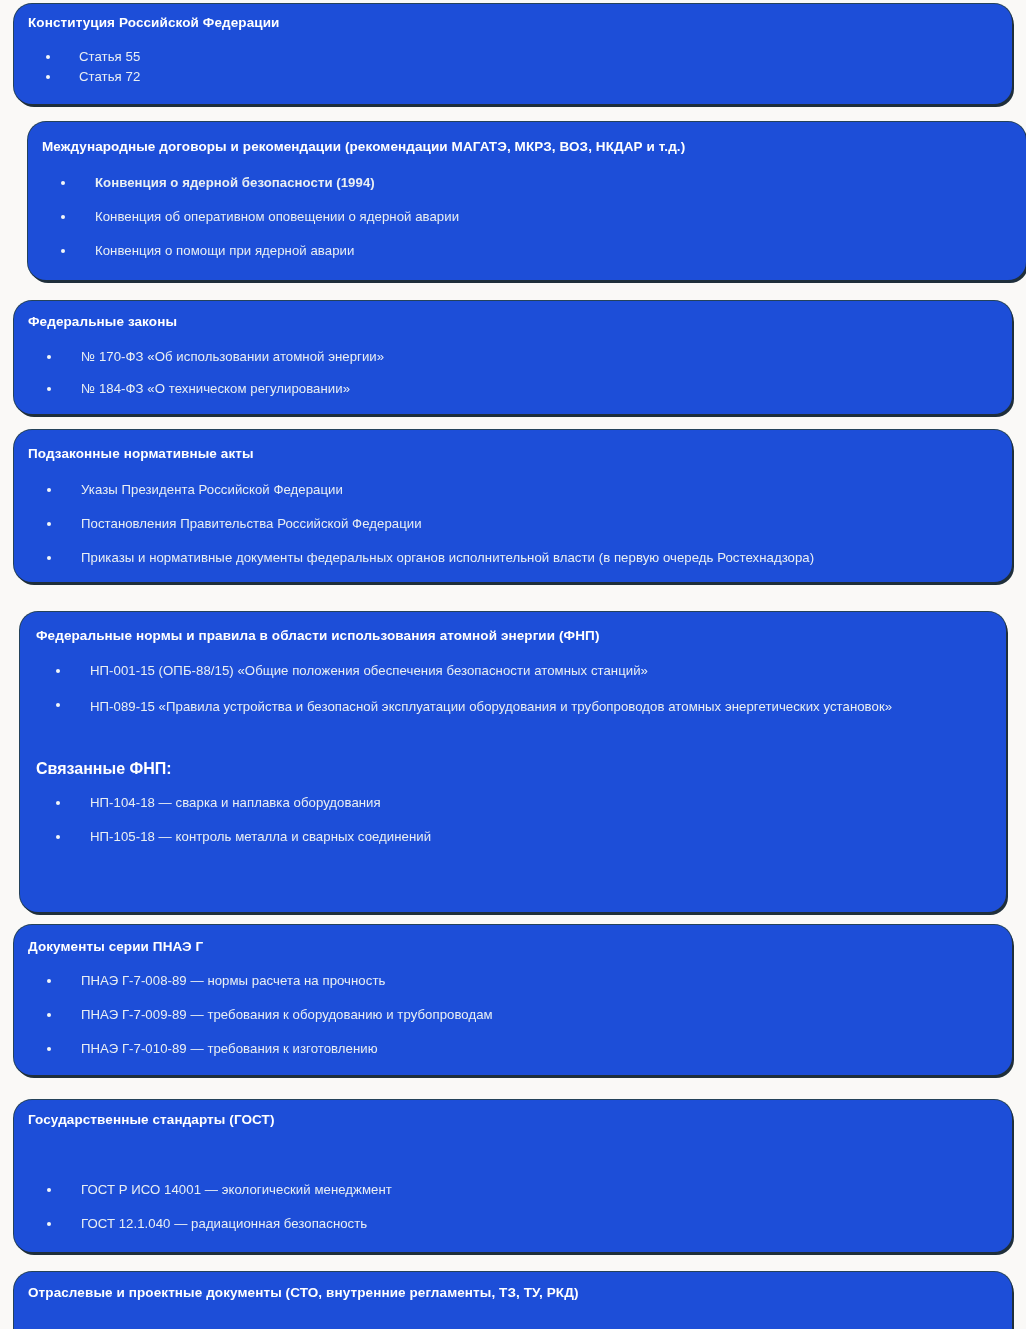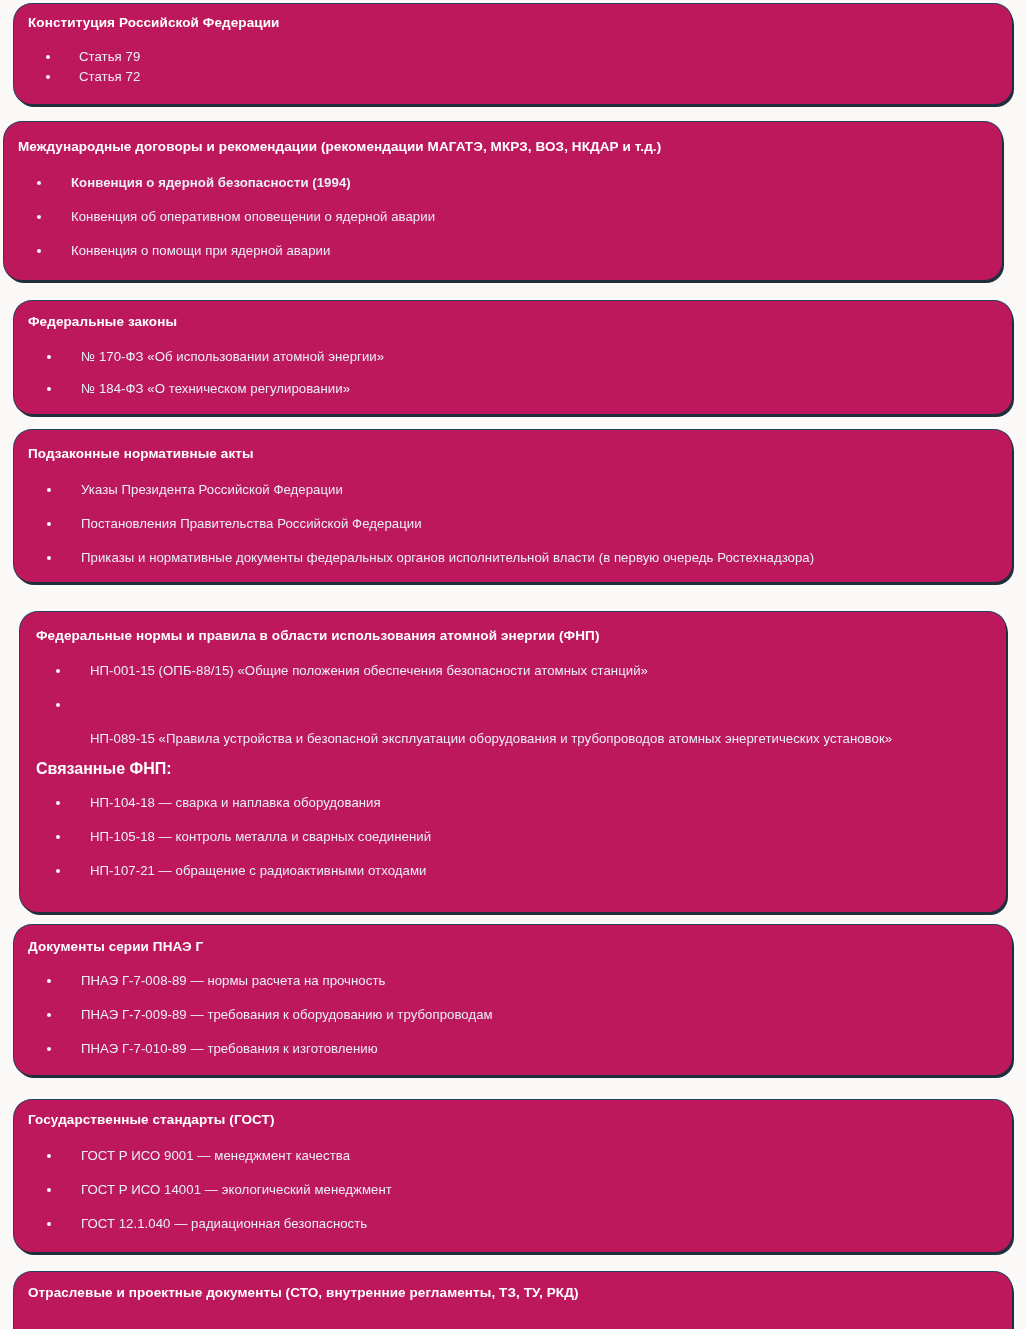--- a/index.html
+++ b/index.html
@@ -18,21 +18,21 @@
 
   .stack {
     position: relative;
     width: 1026px;
     height: 1329px;
   }
 
   
   .card {
     position: absolute;
-    background: #be185d;
+    background: #1d4ed8;
     border-radius: 18px;
     box-sizing: border-box;
     box-shadow: 2px 3px 0 0 #1f2f3b, 0 0 0 1px #24425a;
     overflow: hidden;
   }
 
   .card-inner {
     padding: 0;
     position: relative;
     height: 100%;
@@ -73,40 +73,40 @@
   .sub-title {
     position: absolute;
     color: #ffffff;
     font-weight: bold;
     font-size: 16px;
     white-space: nowrap;
   }
 
   
   #card-1 { left: 14px;  top: 4px;    width: 998px; height: 100px; }
-  #card-2 { left: 4px;  top: 122px;  width: 998px; height: 158px; }
+  #card-2 { left: 28px;  top: 122px;  width: 998px; height: 158px; }
   #card-3 { left: 14px;  top: 301px;  width: 998px; height: 113px; }
   #card-4 { left: 14px;  top: 430px;  width: 998px; height: 152px; }
   #card-5 { left: 20px;  top: 612px;  width: 986px; height: 300px; }
   #card-6 { left: 14px;  top: 925px;  width: 998px; height: 150px; }
   #card-7 { left: 14px;  top: 1100px; width: 998px; height: 152px; }
   #card-8 { left: 14px;  top: 1272px; width: 998px; height: 75px; }
 </style>
 </head>
 <body>
 
 <div class="stack">
 
   <div class="card" id="card-1">
     <div class="card-inner">
       <div class="card-title" style="left:14px; top:11px;">Конституция Российской Федерации</div>
 
       <div class="bullet-row" style="left:14px; top:44px; width:950px;">
         <span class="bullet-dot" style="left:18px;"></span>
-        <span class="bullet-text" style="margin-left:51px;">Статья 79</span>
+        <span class="bullet-text" style="margin-left:51px;">Статья 55</span>
       </div>
 
       <div class="bullet-row" style="left:14px; top:64px; width:950px;">
         <span class="bullet-dot" style="left:18px;"></span>
         <span class="bullet-text" style="margin-left:51px;">Статья 72</span>
       </div>
     </div>
   </div>
 
   <div class="card" id="card-2">
@@ -171,39 +171,35 @@
     <div class="card-inner">
       <div class="card-title" style="left:16px; top:16px;">Федеральные нормы и правила в области использования атомной энергии (ФНП)</div>
 
       <div class="bullet-row" style="left:16px; top:50px; width:940px;">
         <span class="bullet-dot" style="left:20px;"></span>
         <span class="bullet-text" style="margin-left:54px;">НП-001-15 (ОПБ-88/15) «Общие положения обеспечения безопасности атомных станций»</span>
       </div>
 
       <div class="bullet-row" style="left:16px; top:84px; width:930px;">
         <span class="bullet-dot" style="left:20px;"></span>
-        <span class="bullet-text" style="margin-left:54px; line-height:1.65;margin-top:32px;">НП-089-15 «Правила устройства и безопасной эксплуатации оборудования и трубопроводов атомных энергетических установок»</span>
+        <span class="bullet-text" style="margin-left:54px; line-height:1.65;">НП-089-15 «Правила устройства и безопасной эксплуатации оборудования и трубопроводов атомных энергетических установок»</span>
       </div>
 
       <div class="sub-title" style="left:16px; top:148px;">Связанные ФНП:</div>
 
       <div class="bullet-row" style="left:16px; top:182px; width:930px;">
         <span class="bullet-dot" style="left:20px;"></span>
         <span class="bullet-text" style="margin-left:54px;">НП-104-18 — сварка и наплавка оборудования</span>
       </div>
 
       <div class="bullet-row" style="left:16px; top:216px; width:930px;">
         <span class="bullet-dot" style="left:20px;"></span>
         <span class="bullet-text" style="margin-left:54px;">НП-105-18 — контроль металла и сварных соединений</span>
       </div>
 
-      <div class="bullet-row" style="left:16px; top:250px; width:930px;">
-        <span class="bullet-dot" style="left:20px;"></span>
-        <span class="bullet-text" style="margin-left:54px;">НП-107-21 — обращение с радиоактивными отходами</span>
-      </div>
     </div>
   </div>
 
   <div class="card" id="card-6">
     <div class="card-inner">
       <div class="card-title" style="left:14px; top:14px;">Документы серии ПНАЭ Г</div>
 
       <div class="bullet-row" style="left:14px; top:47px; width:950px;">
         <span class="bullet-dot" style="left:19px;"></span>
         <span class="bullet-text" style="margin-left:53px;">ПНАЭ Г-7-008-89 — нормы расчета на прочность</span>
@@ -218,24 +214,20 @@
         <span class="bullet-dot" style="left:19px;"></span>
         <span class="bullet-text" style="margin-left:53px;">ПНАЭ Г-7-010-89 — требования к изготовлению</span>
       </div>
     </div>
   </div>
 
   <div class="card" id="card-7">
     <div class="card-inner">
       <div class="card-title" style="left:14px; top:12px;">Государственные стандарты (ГОСТ)</div>
 
-      <div class="bullet-row" style="left:14px; top:47px; width:950px;">
-        <span class="bullet-dot" style="left:19px;"></span>
-        <span class="bullet-text" style="margin-left:53px;">ГОСТ Р ИСО 9001 — менеджмент качества</span>
-      </div>
 
       <div class="bullet-row" style="left:14px; top:81px; width:950px;">
         <span class="bullet-dot" style="left:19px;"></span>
         <span class="bullet-text" style="margin-left:53px;">ГОСТ Р ИСО 14001 — экологический менеджмент</span>
       </div>
 
       <div class="bullet-row" style="left:14px; top:115px; width:950px;">
         <span class="bullet-dot" style="left:19px;"></span>
         <span class="bullet-text" style="margin-left:53px;">ГОСТ 12.1.040 — радиационная безопасность</span>
       </div>

